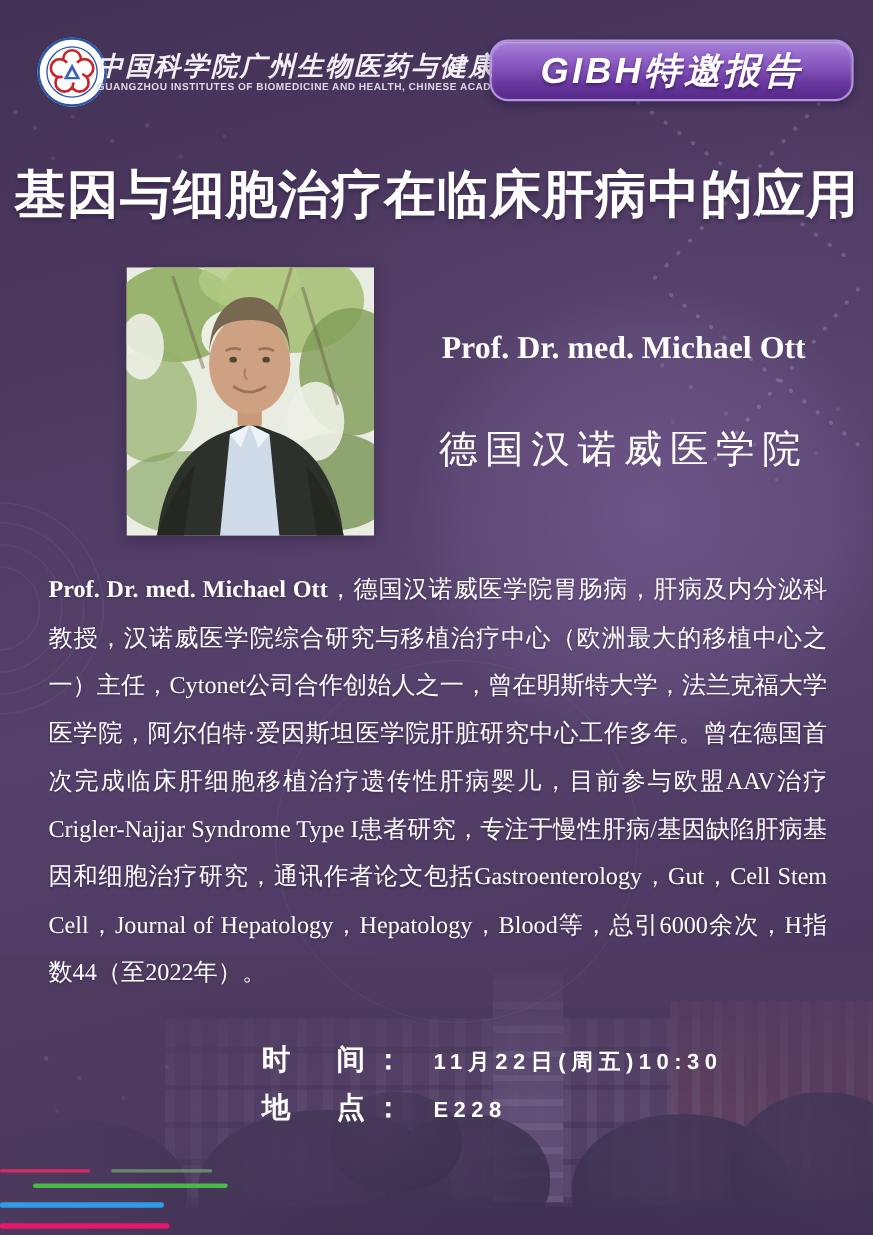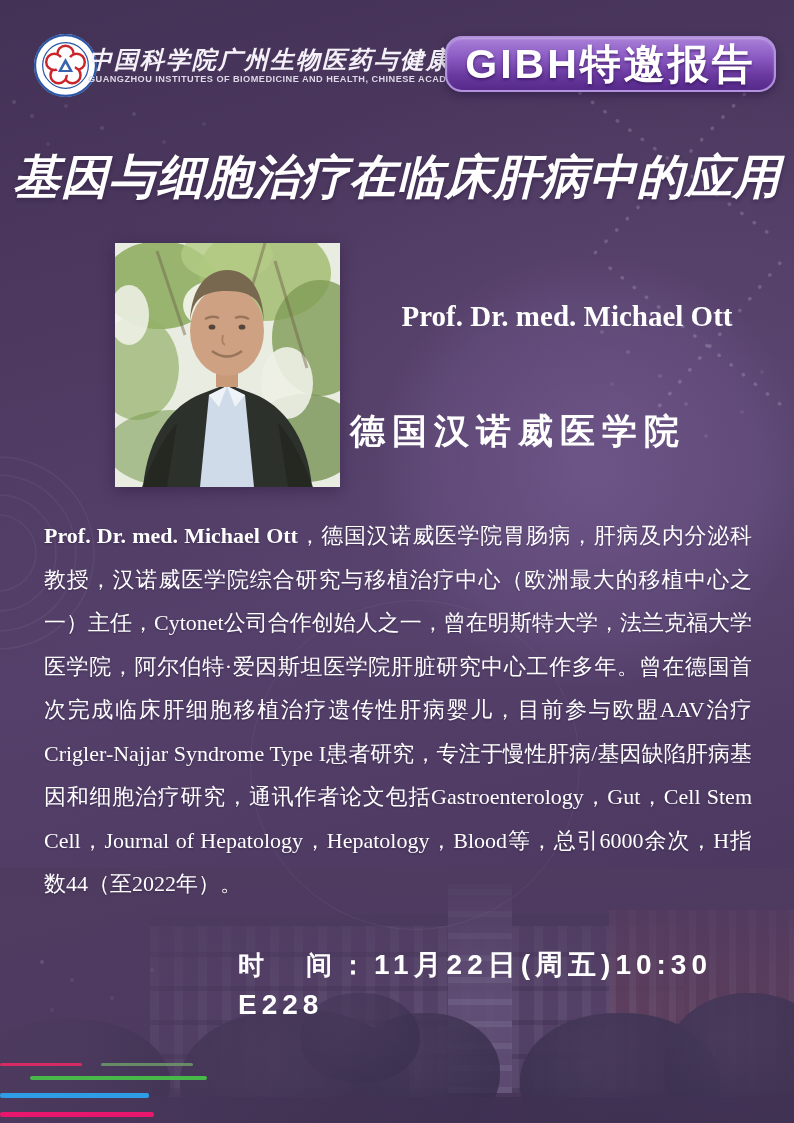--- a/index.html
+++ b/index.html
@@ -56,45 +56,45 @@
   .logo-wrap{position:absolute; left:33px; top:33px; z-index:3;}
   .org-cn{position:absolute; left:88px; top:44px; z-index:3; font-family:"Liberation Serif", serif;
     font-style:italic; font-weight:700; font-size:24px; letter-spacing:2px; color:#f4f1f8;}
   .org-en{position:absolute; left:88px; top:74px; z-index:3; font-size:9.2px; letter-spacing:.45px; color:#ded8e8; font-weight:700;}
   .badge{position:absolute; left:445px; top:36px; width:331px; height:56px; z-index:3;
     border-radius:17px; border:2px solid #b democracy;
     border:2px solid #b292de;
     background:linear-gradient(180deg,#a97fd8 0%, #8a5ac2 38%, #69399f 72%, #55298a 100%);
     box-shadow:0 3px 8px rgba(30,10,60,.45), inset 0 1px 2px rgba(255,255,255,.35);
     display:flex; align-items:center; justify-content:center;}
-  .badge span{font-weight:900; font-size:41px; letter-spacing:3px; color:#ffffff;
+  .badge span{font-style:italic; font-weight:900; font-size:33px; letter-spacing:3px; color:#ffffff;
     text-shadow:0 2px 3px rgba(40,10,70,.55);}
 
   
   .title{position:absolute; left:0; top:146px; width:794px; z-index:3; text-align:center;
-    font-size:47px; font-weight:900; letter-spacing:1px; color:#ffffff; text-shadow:0 2px 4px rgba(30,15,50,.4);font-style:italic;}
+    font-size:47px; font-weight:900; letter-spacing:1px; color:#ffffff; text-shadow:0 2px 4px rgba(30,15,50,.4);}
 
   
   .photo{position:absolute; left:115px; top:243px; width:225px; height:244px; z-index:3; box-shadow:0 4px 14px rgba(25,10,45,.35);}
   .speaker-name{position:absolute; left:350px; top:300px; width:434px; z-index:3; text-align:center;
     font-family:"Liberation Serif", serif; font-weight:700; font-size:29px; color:#ffffff;}
-  .speaker-aff{position:absolute; left:350px; top:408px; width:434px; z-index:3; 
-    font-weight:700; font-size:35px; letter-spacing:7px; color:#ffffff;}
+  .speaker-aff{position:absolute; left:350px; top:385px; width:434px; z-index:3; text-align:center;
+    font-weight:400; font-size:35px; letter-spacing:7px; color:#ffffff;}
 
   
   .bio{position:absolute; left:44px; top:514px; width:708px; z-index:3;
     font-family:"Liberation Serif", serif; font-size:22px; line-height:43.5px;
     text-align:justify; color:#ffffff; text-shadow:0 1px 2px rgba(30,15,50,.35);}
   .bio b{font-weight:700;}
 
   
   .schedule{position:absolute; left:238px; top:946px; z-index:3;}
   .sched-row{display:flex; align-items:baseline; height:43px;text-align:center;}
   .sched-label{font-weight:900; font-size:26px; letter-spacing:8px; white-space:pre;}
-  .sched-value{font-weight:900; font-size:28px; letter-spacing:5px; white-space:pre;}
+  .sched-value{font-weight:900; font-size:20px; letter-spacing:5px; white-space:pre;margin-left:20px;}
 
   
   .accent{position:absolute; z-index:4; border-radius:2px;}
   .l-red  {left:0;   top:1063px; width:82px;  height:3px; background:#d62a62;}
   .l-red2 {left:101px;top:1063px; width:92px; height:3px; background:#6f9f6a; opacity:.8;}
   .l-green{left:30px; top:1076px; width:177px; height:4px; background:#49b84a;}
   .l-blue {left:0;   top:1093px; width:149px; height:5px; background:#2f9de6;}
   .l-pink {left:0;   top:1112px; width:154px; height:5px; background:#e8176d;}
 </style>
 </head>
@@ -210,20 +210,21 @@
   <div class="speaker-aff">德国汉诺威医学院</div>
 
   <p class="bio"><b>Prof. Dr. med. Michael Ott</b><span>，德国汉诺威医学院胃肠病，肝病及内分泌科教授，汉诺威医学院综合研究与移植治疗中心（欧洲最大的移植中心之一）主任，Cytonet公司合作创始人之一，曾在明斯特大学，法兰克福大学医学院，阿尔伯特·爱因斯坦医学院肝脏研究中心工作多年。曾在德国首次完成临床肝细胞移植治疗遗传性肝病婴儿，目前参与欧盟AAV治疗Crigler-Najjar Syndrome Type I患者研究，专注于慢性肝病/基因缺陷肝病基因和细胞治疗研究，通讯作者论文包括Gastroenterology，Gut，Cell Stem Cell，Journal of Hepatology，Hepatology，Blood等，总引6000余次，H指数44（至2022年）。</span></p>
 
   <div class="schedule">
     <div class="sched-row">
       <span class="sched-label">时　间：</span>
       <span class="sched-value">11月22日(周五)10:30</span>
     </div>
     <div class="sched-row">
+      <span class="sched-label">地　点：</span>
       <span class="sched-value">E228</span>
     </div>
     <div class="sched-row">
     </div>
   </div>
 
   <div class="accent l-red"></div>
   <div class="accent l-red2"></div>
   <div class="accent l-green"></div>
   <div class="accent l-blue"></div>

